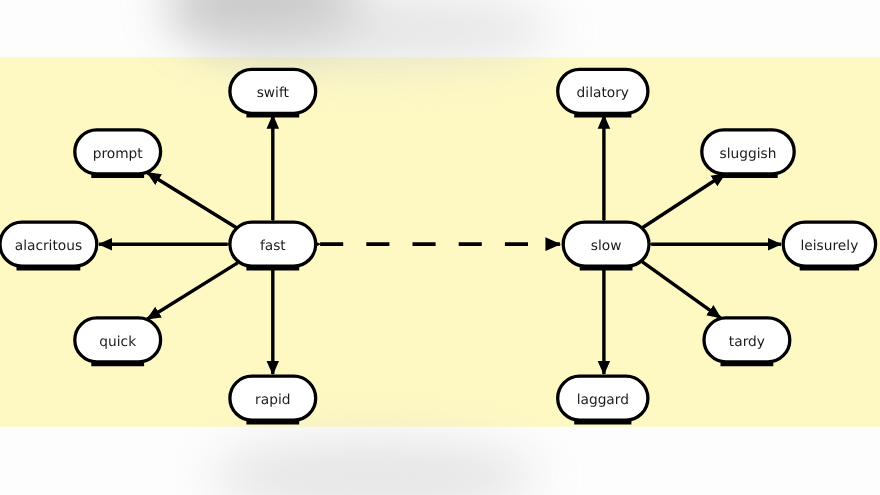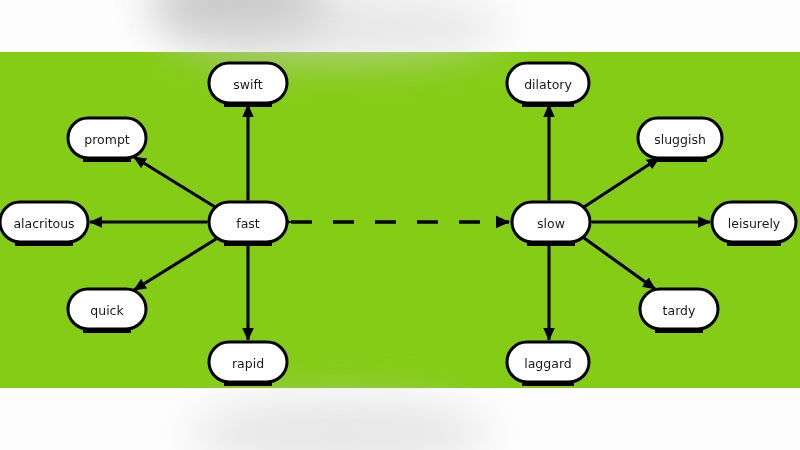--- a/index.html
+++ b/index.html
@@ -5,21 +5,21 @@
   html, body {
     margin: 0;
     padding: 0;
     background: #ffffff;
   }
   #stage {
     position: relative;
     width: 800px;
     height: 450px;
     overflow: hidden;
-    background: #84cc16;
+    background: #fef9c3;
     font-family: "DejaVu Sans", sans-serif;
   }
   
   .band {
     position: absolute;
     left: 0;
     width: 800px;
     background: #fdfdfd;
     pointer-events: none;
   }

